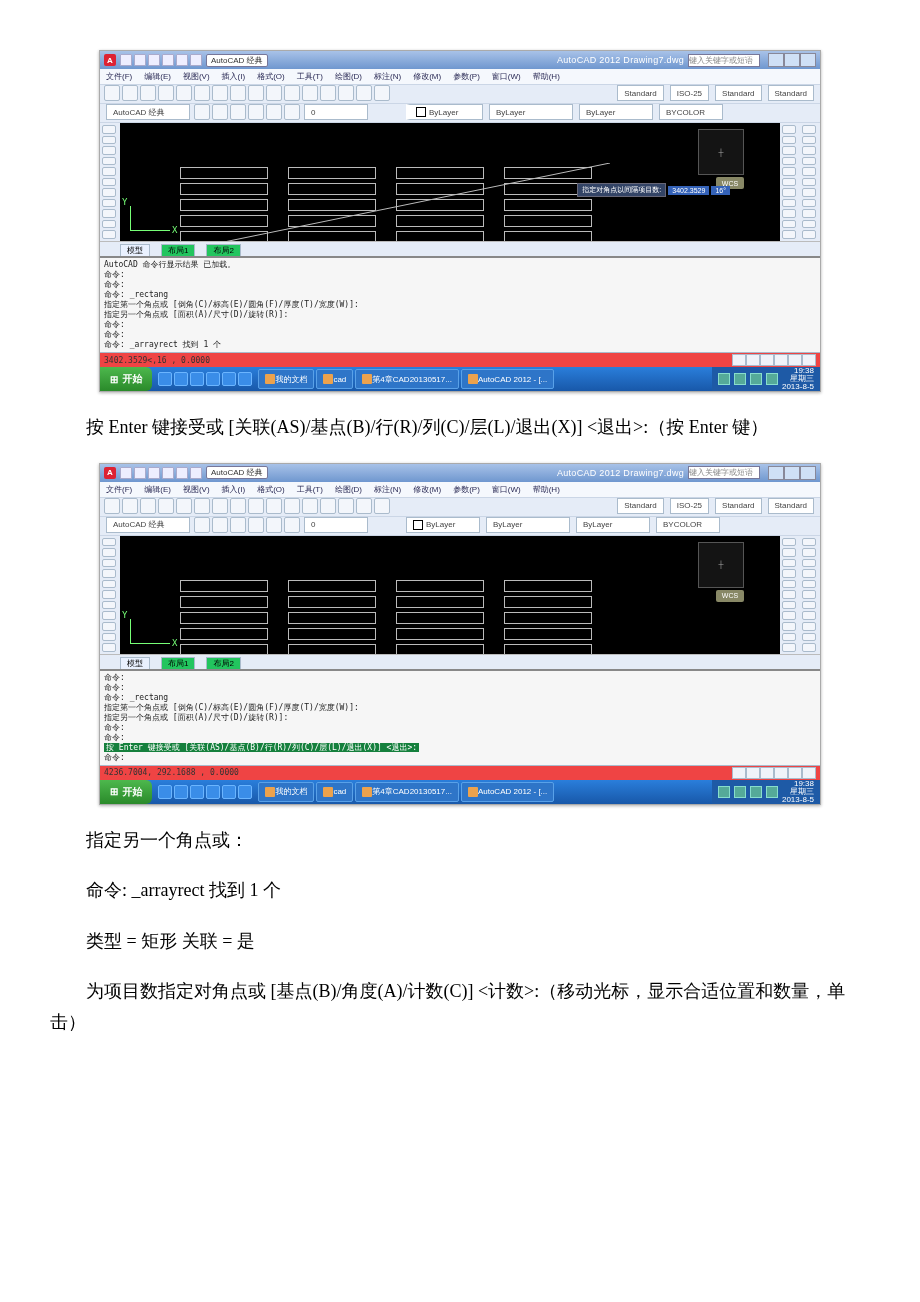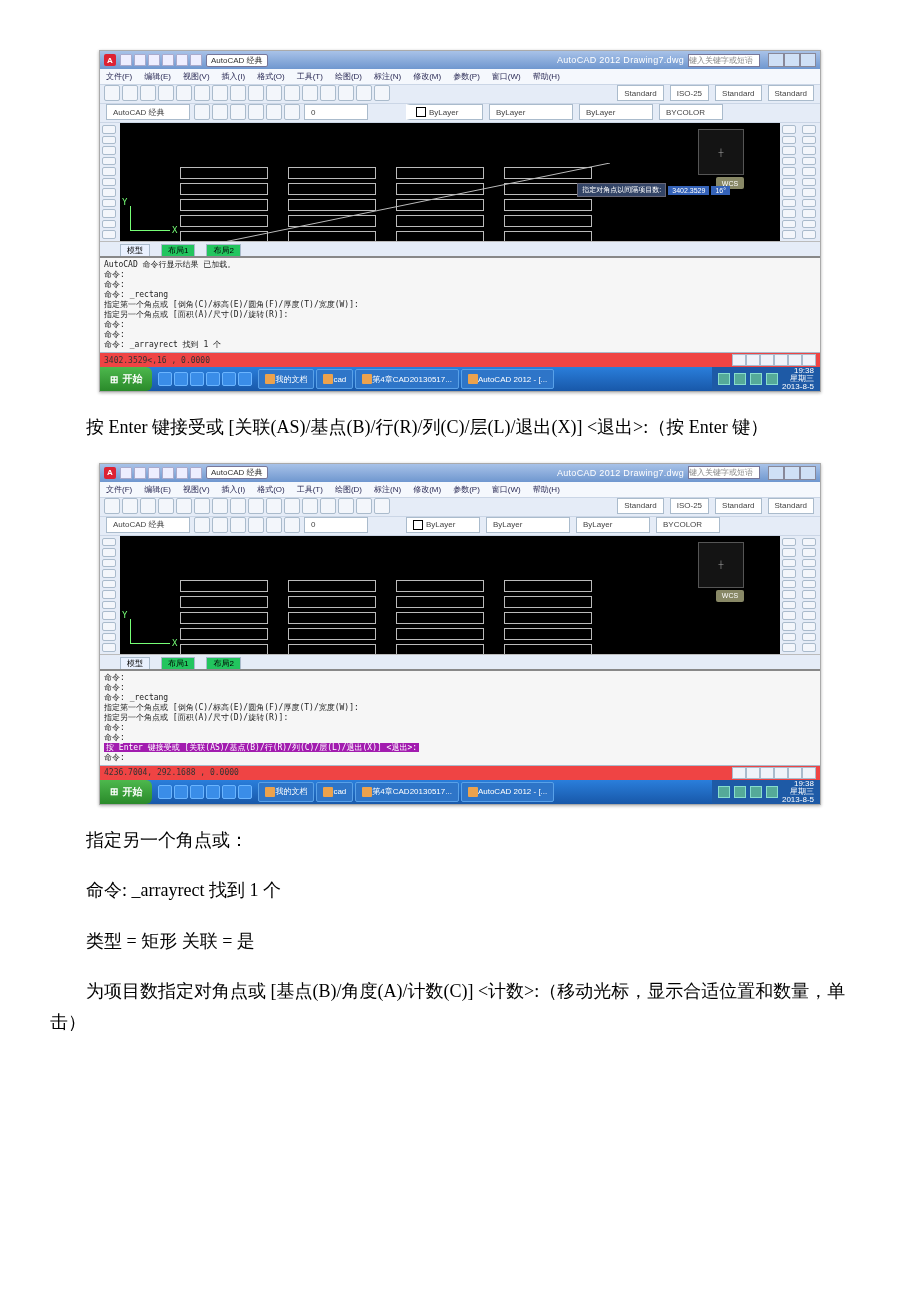--- a/index.html
+++ b/index.html
@@ -110,21 +110,21 @@
     padding-left:20px; border-top:1px solid #bbb; font-size:8px;
   }
   .tabstrip .tab { background:#22c55e; border:1px solid #abc; border-bottom:none; padding:0 6px; margin-right:-1px; }
   .tabstrip .tab.active { background:#e9f1ff; }
   .cmdwin {
     height:90px; background:#f6f6f6; border-top:2px solid #888;
     font-family: "SimSun", monospace; font-size:8px; color:#222;
     padding:2px 4px; overflow:hidden; line-height:1.25;
     display:flex; flex-direction:column;
   }
-  .cmdwin .hl { background:#a21caf; color:#fff; padding:0 2px; }
+  .cmdwin .hl { background:#15803d; color:#fff; padding:0 2px; }
   .cmdscroll { flex:1; overflow:hidden; }
   .statusbar {
     height:14px; background:#ef4444; display:flex; align-items:center;
     padding:0 4px; color:#333; border-top:1px solid #abc;
   }
   .statusbar .coord { font-family:monospace; font-size:8px; flex:0 0 auto; }
   .statusbar .fill { flex:1; }
   .statusbar .ind { width:12px;height:10px;background:#f0f3f9;border:1px solid #abc; }
   .taskbar {
     height:24px; background: linear-gradient(#2a7edb, #1858a9);

